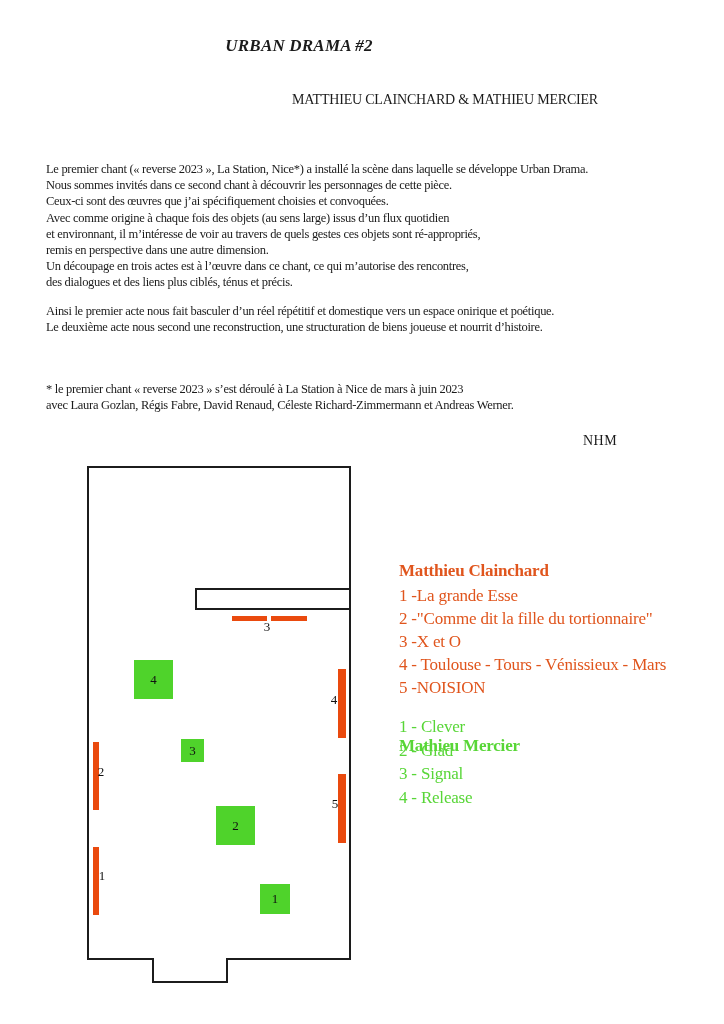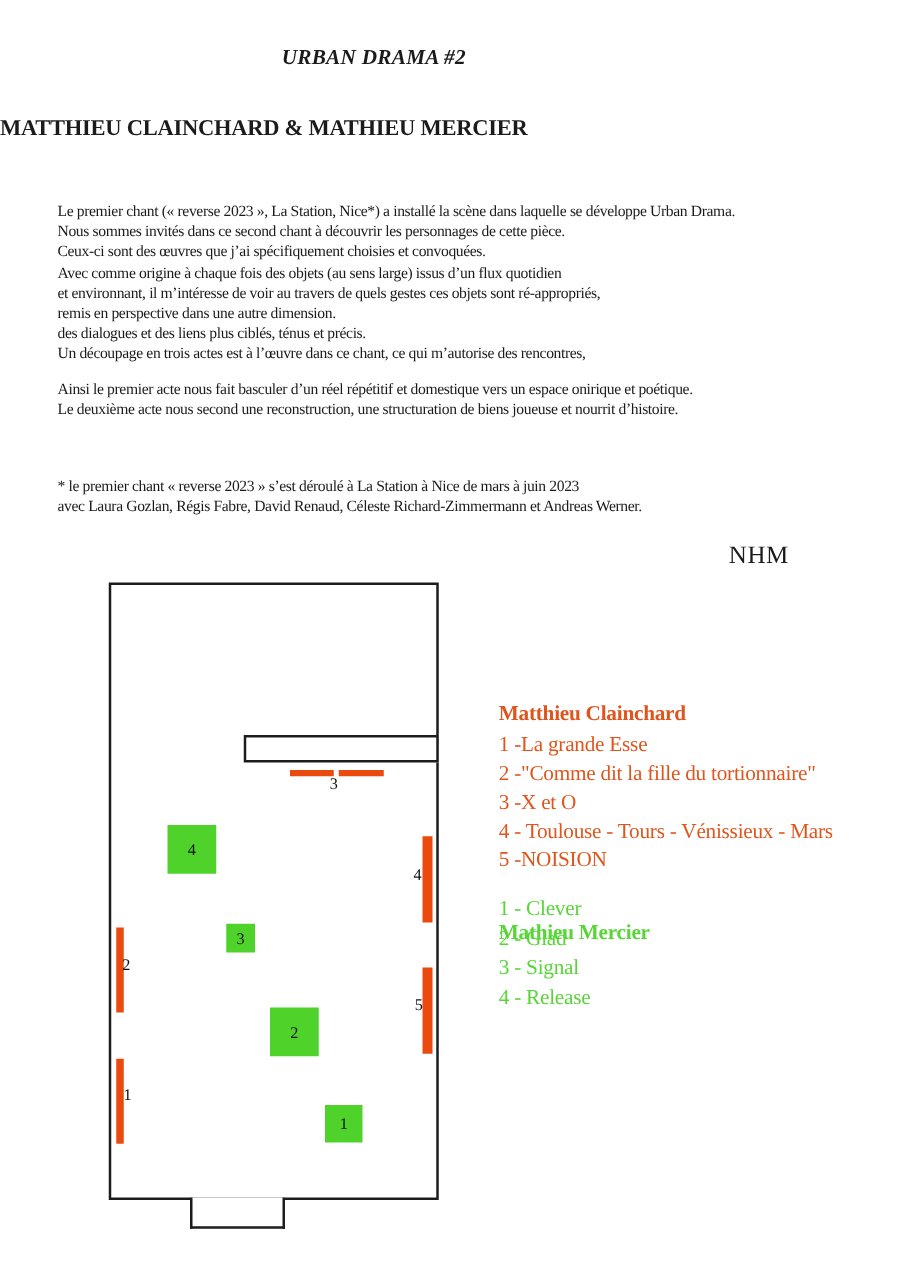--- a/index.html
+++ b/index.html
@@ -15,37 +15,37 @@
 
   
   .title1 {
     left: 0; top: 36px; width: 598px;
     text-align: center;
     font-size: 17px; font-weight: bold; font-style: italic;
     letter-spacing: 0.2px;
   }
   .title2 {
     left: 0; top: 92px; width: 598px;
-    text-align: left;
-    font-size: 18px; font-weight: bold;
+    text-align: right;
+    font-size: 14px; font-weight: normal;
     letter-spacing: -0.2px;
   }
 
   
   .bodytext {
     left: 46px;
     font-size: 12.5px; line-height: 16.2px;
     letter-spacing: -0.3px;
     white-space: nowrap;
   }
   .p1 { top: 161px; }
   .p2 { top: 303px; }
   .footnote { top: 381px; }
   .it { }
-  .signature { left: 583px; top: 433px; font-size: 20px; letter-spacing: 0.5px; }
+  .signature { left: 583px; top: 433px; font-size: 14px; letter-spacing: 0.5px; }
 
   
   .plan-outline {
     left: 87px; top: 466px; width: 264px; height: 494px;
     border: 2px solid #1c1c1c; box-sizing: border-box;
     background: #ffffff;
   }
   .plan-notch {
     left: 152px; top: 958px; width: 76px; height: 25px;
     border: 2px solid #1c1c1c; border-top: none;
@@ -83,22 +83,22 @@
 <div class="abs title1">URBAN DRAMA #2</div>
 <div class="abs title2">MATTHIEU CLAINCHARD &amp; MATHIEU MERCIER</div>
 
 <div class="abs bodytext p1">
   <div><span>Le premier chant (« reverse 2023 », La Station, Nice*) a installé la scène dans laquelle se développe </span><span class="it">Urban Drama.</span></div>
   <div>Nous sommes invités dans ce second chant à découvrir les personnages de cette pièce.</div>
   <div>Ceux-ci sont des œuvres que j’ai spécifiquement choisies et convoquées.</div>
   <div>Avec comme origine à chaque fois des objets (au sens large) issus d’un flux quotidien</div>
   <div>et environnant, il m’intéresse de voir au travers de quels gestes ces objets sont ré-appropriés,</div>
   <div>remis en perspective dans une autre dimension.</div>
+  <div>Un découpage en trois actes est à l’œuvre dans ce chant, ce qui m’autorise des rencontres,</div>
   <div>des dialogues et des liens plus ciblés, ténus et précis.</div>
-  <div>Un découpage en trois actes est à l’œuvre dans ce chant, ce qui m’autorise des rencontres,</div>
 </div>
 
 <div class="abs bodytext p2">
   <div>Ainsi le premier acte nous fait basculer d’un réel répétitif et domestique vers un espace onirique et poétique.</div>
   <div>Le deuxième acte nous second une reconstruction, une structuration de biens joueuse et nourrit d’histoire.</div>
 </div>
 
 <div class="abs bodytext footnote">
   <div>* le premier chant « reverse 2023 » s’est déroulé à La Station à Nice de mars à juin 2023</div>
   <div>avec Laura Gozlan, Régis Fabre, David Renaud, Céleste Richard-Zimmermann et Andreas Werner.</div>

